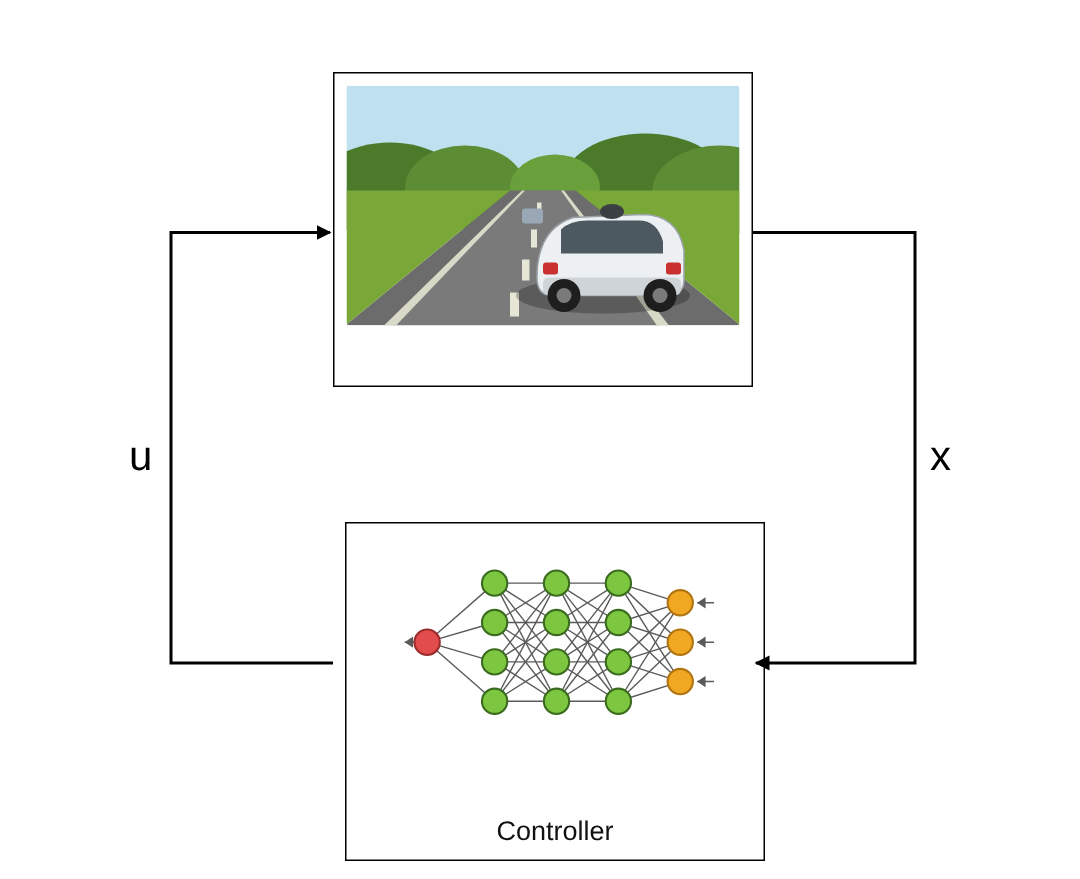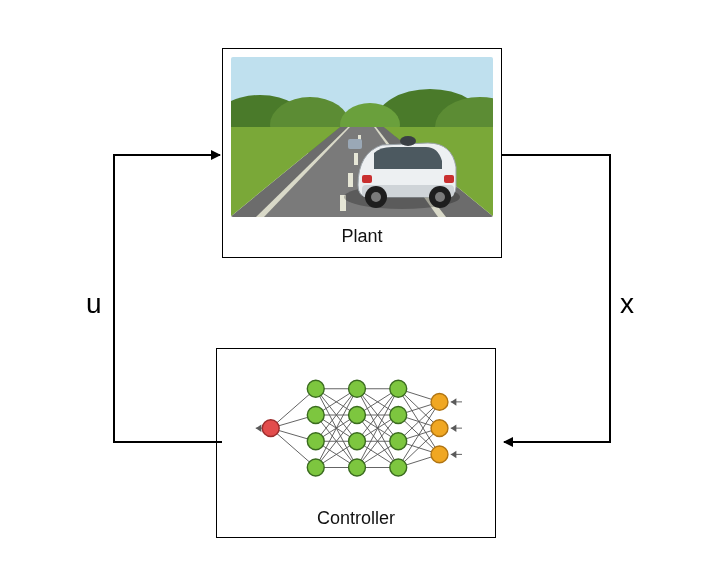--- a/index.html
+++ b/index.html
@@ -98,24 +98,23 @@
 
           <circle cx="146" cy="140" r="11" fill="#1e1e1e"></circle>
           <circle cx="146" cy="140" r="5" fill="#7a7a7a"></circle>
           <circle cx="210" cy="140" r="11" fill="#1e1e1e"></circle>
           <circle cx="210" cy="140" r="5" fill="#7a7a7a"></circle>
         </g>
 
         <rect x="118" y="82" width="14" height="10" rx="2" fill="#9aa8b6"></rect>
       </svg>
     </div>
-    <div class="label" style="position:absolute; left:0; right:0; bottom:10px;">Plant</div>
   </div>
 
-  <div class="box" style="left:216px; top:348px; width:280px; height:190px;">
+  <div class="box" style="left:230px; top:348px; width:280px; height:226px;">
     <svg viewBox="0 0 280 160" width="280" height="150" style="position:absolute;left:0;top:6px;">
 
       <g stroke="#5a5a5a" stroke-width="1">
 
         <line x1="48" y1="78" x2="96" y2="36"></line>
         <line x1="48" y1="78" x2="96" y2="64"></line>
         <line x1="48" y1="78" x2="96" y2="92"></line>
         <line x1="48" y1="78" x2="96" y2="120"></line>
 
         <line x1="96" y1="36" x2="140" y2="36"></line>

